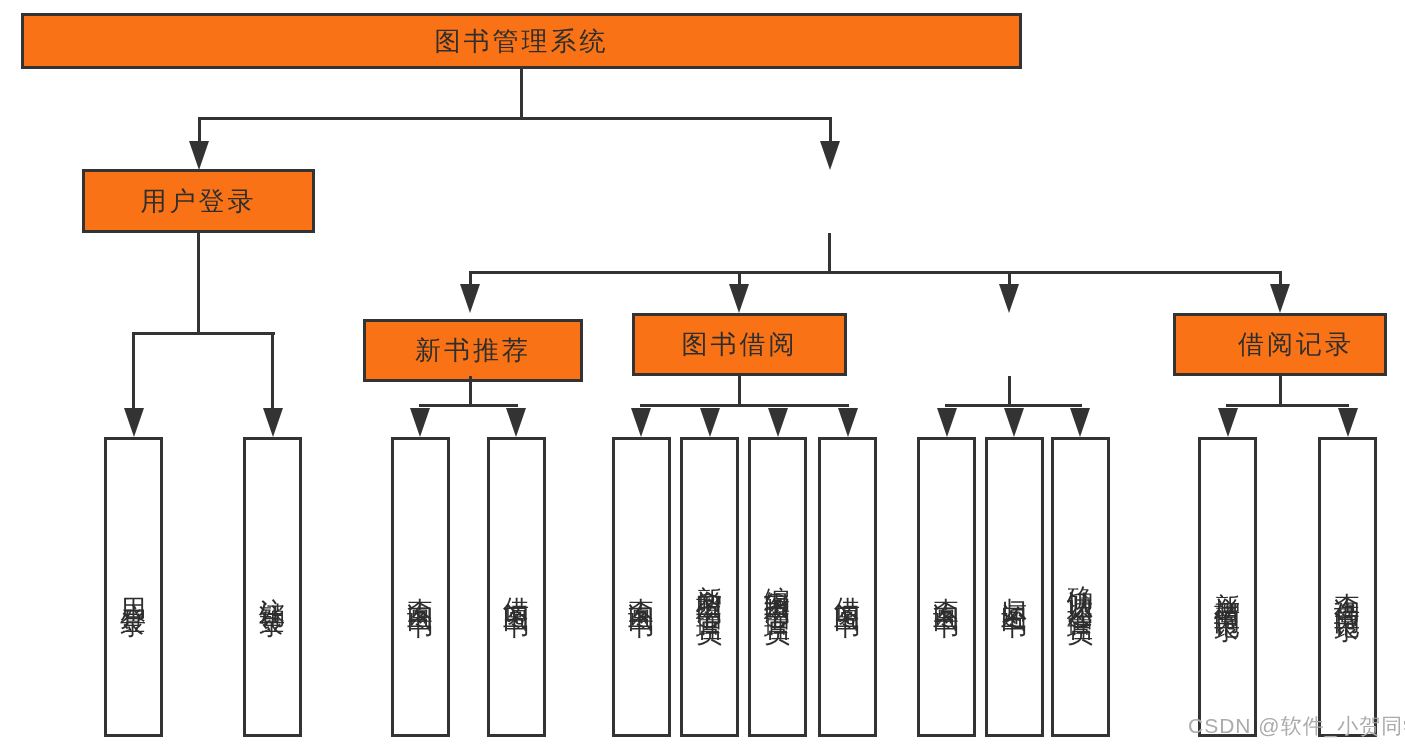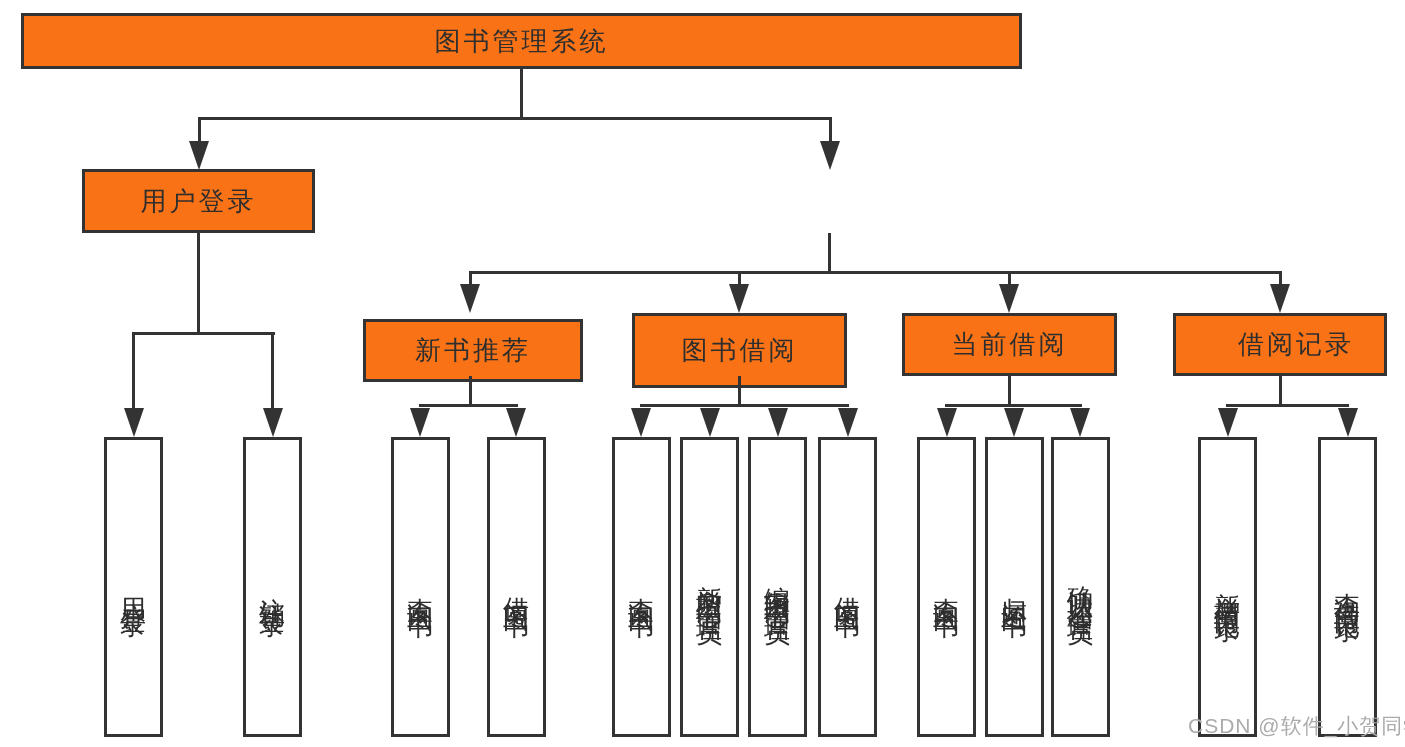--- a/index.html
+++ b/index.html
@@ -38,22 +38,21 @@
 </head>
 <body>
 
 <div id="stage">
 
   <div class="hnode" style="left:21px;top:13px;width:1001px;height:56px;">图书管理系统</div>
 
   <div class="hnode" style="left:82px;top:169px;width:233px;height:64px;">用户登录</div>
 
   <div class="hnode" style="left:363px;top:319px;width:220px;height:63px;">新书推荐</div>
-  <div class="hnode" style="left:632px;top:313px;width:215px;height:75px;">图书借阅</div>
-  <div class="hnode" style="left:902px;top:313px;width:215px;height:63px;">当前借阅</div>
+  <div class="hnode" style="left:632px;top:313px;width:215px;height:63px;">图书借阅</div>
   <div class="hnode" style="left:1173px;top:313px;width:214px;height:63px;padding-left:32px;">借阅记录</div>
 
   <div class="vnode" style="left:104px;">用户登录</div>
   <div class="vnode" style="left:243px;">注销登录</div>
   <div class="vnode" style="left:391px;">查询图书</div>
   <div class="vnode" style="left:487px;">借阅图书</div>
   <div class="vnode" style="left:612px;">查询图书</div>
   <div class="vnode" style="left:680px;">新增图书（管理员）</div>
   <div class="vnode" style="left:748px;">编辑图书（管理员）</div>
   <div class="vnode" style="left:818px;">借阅图书</div>

